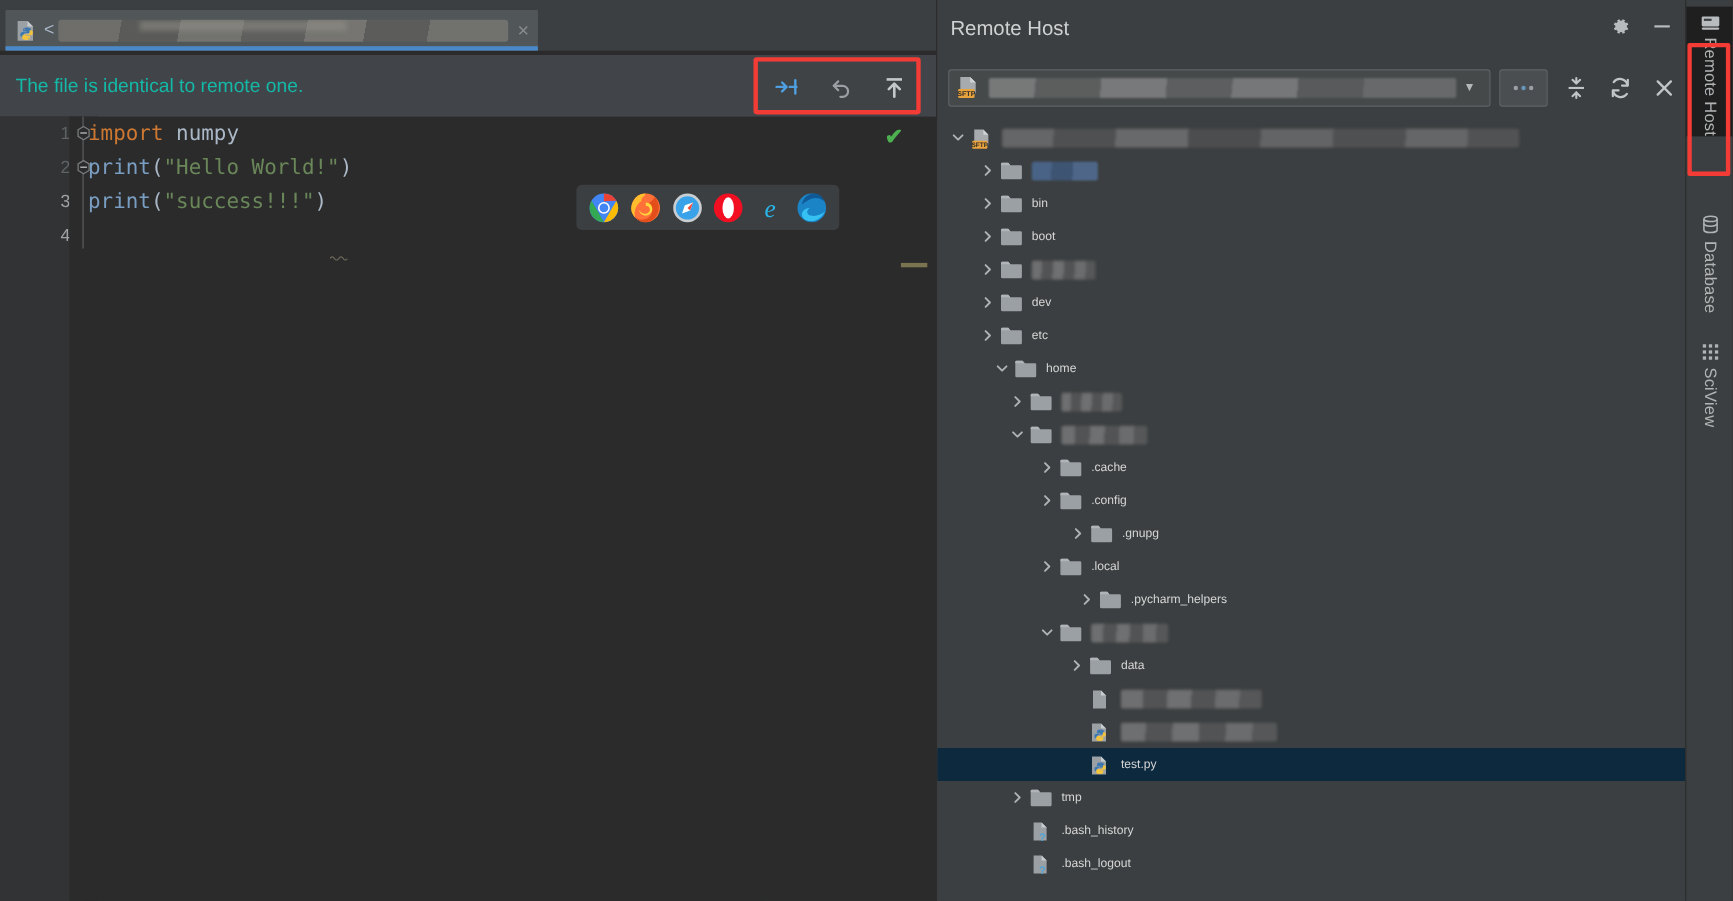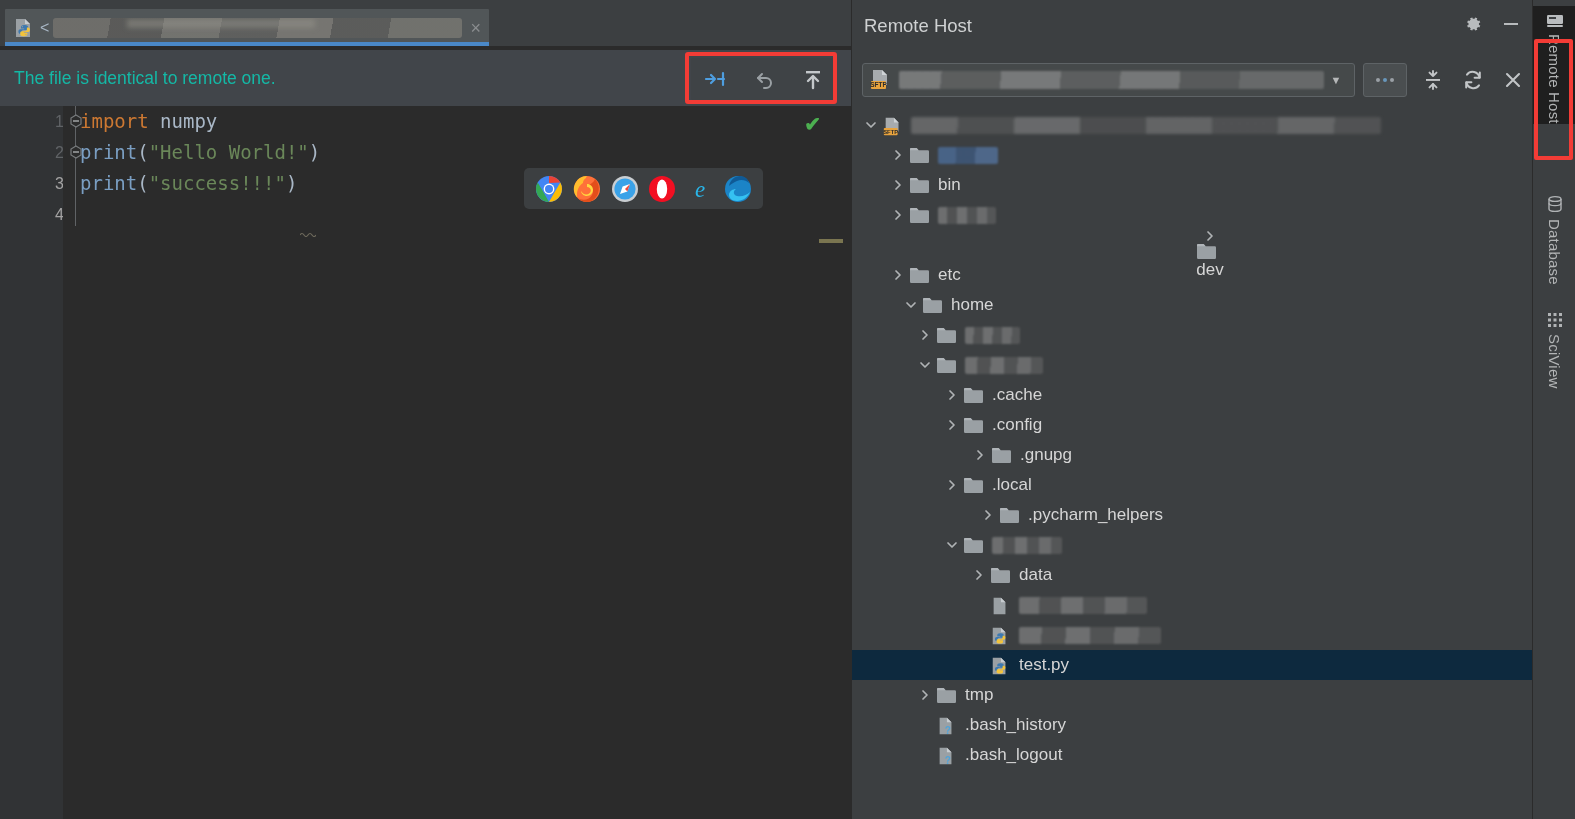--- a/index.html
+++ b/index.html
@@ -113,21 +113,21 @@
   .dot.b { background:#6897bb; }
   .rh-tb-icons { display:flex; gap:19px; align-items:center; padding-left:8px; flex:none; }
 
   
   .tree { position:absolute; left:0; top:110px; width:681px; height:709px; background:#3c3f41; overflow:hidden; }
   .trow { height:30px; display:flex; align-items:center; position:relative; }
   .trow.sel { background:#0d293e; }
   .chev { width:22px; flex:none; display:flex; align-items:center; justify-content:center; color:#b0b3b5; font-size:13px; }
   .chev.empty { color:transparent; }
   .ticon { width:22px; height:18px; flex:none; position:relative; margin-right:7px; }
-  .tlabel { color:#d6d6d6; font-size:17px; white-space:nowrap; }
+  .tlabel { color:#d6d6d6; font-size:11px; white-space:nowrap; }
   .blur-label { height:17px; border-radius:2px; display:inline-block; }
   .bl-gray {
     background: linear-gradient(93deg, rgba(150,150,150,.55) 0 16%, rgba(108,108,108,.45) 16% 33%,
       rgba(160,160,160,.5) 33% 50%, rgba(112,112,112,.42) 50% 67%,
       rgba(152,152,152,.5) 67% 84%, rgba(120,120,120,.42) 84% 100%);
     filter: blur(1.3px);
   }
   .bl-blue {
     background: linear-gradient(93deg, rgba(74,102,140,.92) 0 30%, rgba(62,88,124,.85) 30% 62%,
       rgba(80,108,146,.9) 62% 100%);
@@ -399,23 +399,37 @@
             <svg width="12" height="12" viewBox="0 0 12 12">
               <path d="M4 2l4 4-4 4" stroke="#b0b3b5" stroke-width="1.7" fill="none" stroke-linecap="round" stroke-linejoin="round"></path>
             </svg>
           </span>
           <span class="ticon">
             <svg width="22" height="18" viewBox="0 0 22 18">
               <path d="M1 3.2A1.2 1.2 0 012.2 2h5.4l2 2.2h9.2A1.2 1.2 0 0120 5.4v10.4A1.2 1.2 0 0118.8 17H2.2A1.2 1.2 0 011 15.8z" fill="#9aa0a4"></path>
               <path d="M1 3.2A1.2 1.2 0 012.2 2h5.4l2 2.2H1z" fill="#b0b5b9"></path>
             </svg>
           </span>
+          <span class="tlabel">boot</span>
+        </div>
+        <div class="trow" style="padding-left: 35px;">
+          <span class="chev">
+            <svg width="12" height="12" viewBox="0 0 12 12">
+              <path d="M4 2l4 4-4 4" stroke="#b0b3b5" stroke-width="1.7" fill="none" stroke-linecap="round" stroke-linejoin="round"></path>
+            </svg>
+          </span>
+          <span class="ticon">
+            <svg width="22" height="18" viewBox="0 0 22 18">
+              <path d="M1 3.2A1.2 1.2 0 012.2 2h5.4l2 2.2h9.2A1.2 1.2 0 0120 5.4v10.4A1.2 1.2 0 0118.8 17H2.2A1.2 1.2 0 011 15.8z" fill="#9aa0a4"></path>
+              <path d="M1 3.2A1.2 1.2 0 012.2 2h5.4l2 2.2H1z" fill="#b0b5b9"></path>
+            </svg>
+          </span>
           <span class="blur-label bl-gray" style="width: 58px;"></span>
         </div>
-        <div class="trow" style="padding-left: 35px; flex-direction: column;">
+        <div class="trow" style="padding-left: 35px;">
           <span class="chev">
             <svg width="12" height="12" viewBox="0 0 12 12">
               <path d="M4 2l4 4-4 4" stroke="#b0b3b5" stroke-width="1.7" fill="none" stroke-linecap="round" stroke-linejoin="round"></path>
             </svg>
           </span>
           <span class="ticon">
             <svg width="22" height="18" viewBox="0 0 22 18">
               <path d="M1 3.2A1.2 1.2 0 012.2 2h5.4l2 2.2h9.2A1.2 1.2 0 0120 5.4v10.4A1.2 1.2 0 0118.8 17H2.2A1.2 1.2 0 011 15.8z" fill="#9aa0a4"></path>
               <path d="M1 3.2A1.2 1.2 0 012.2 2h5.4l2 2.2H1z" fill="#b0b5b9"></path>
             </svg>

